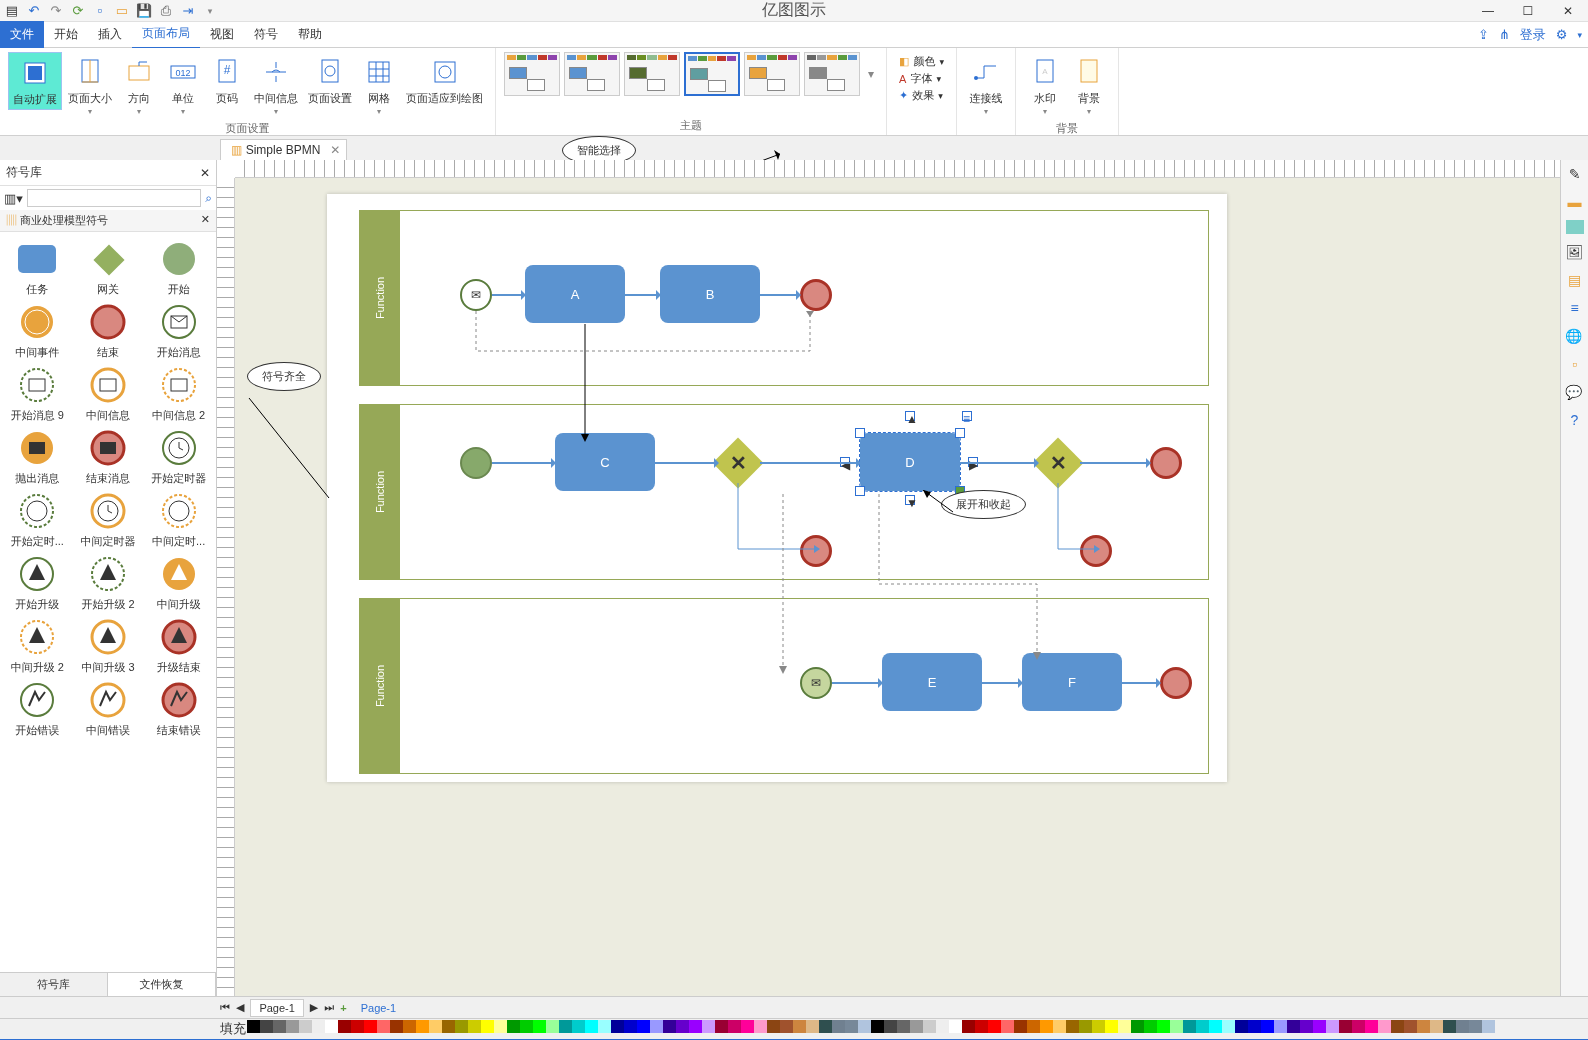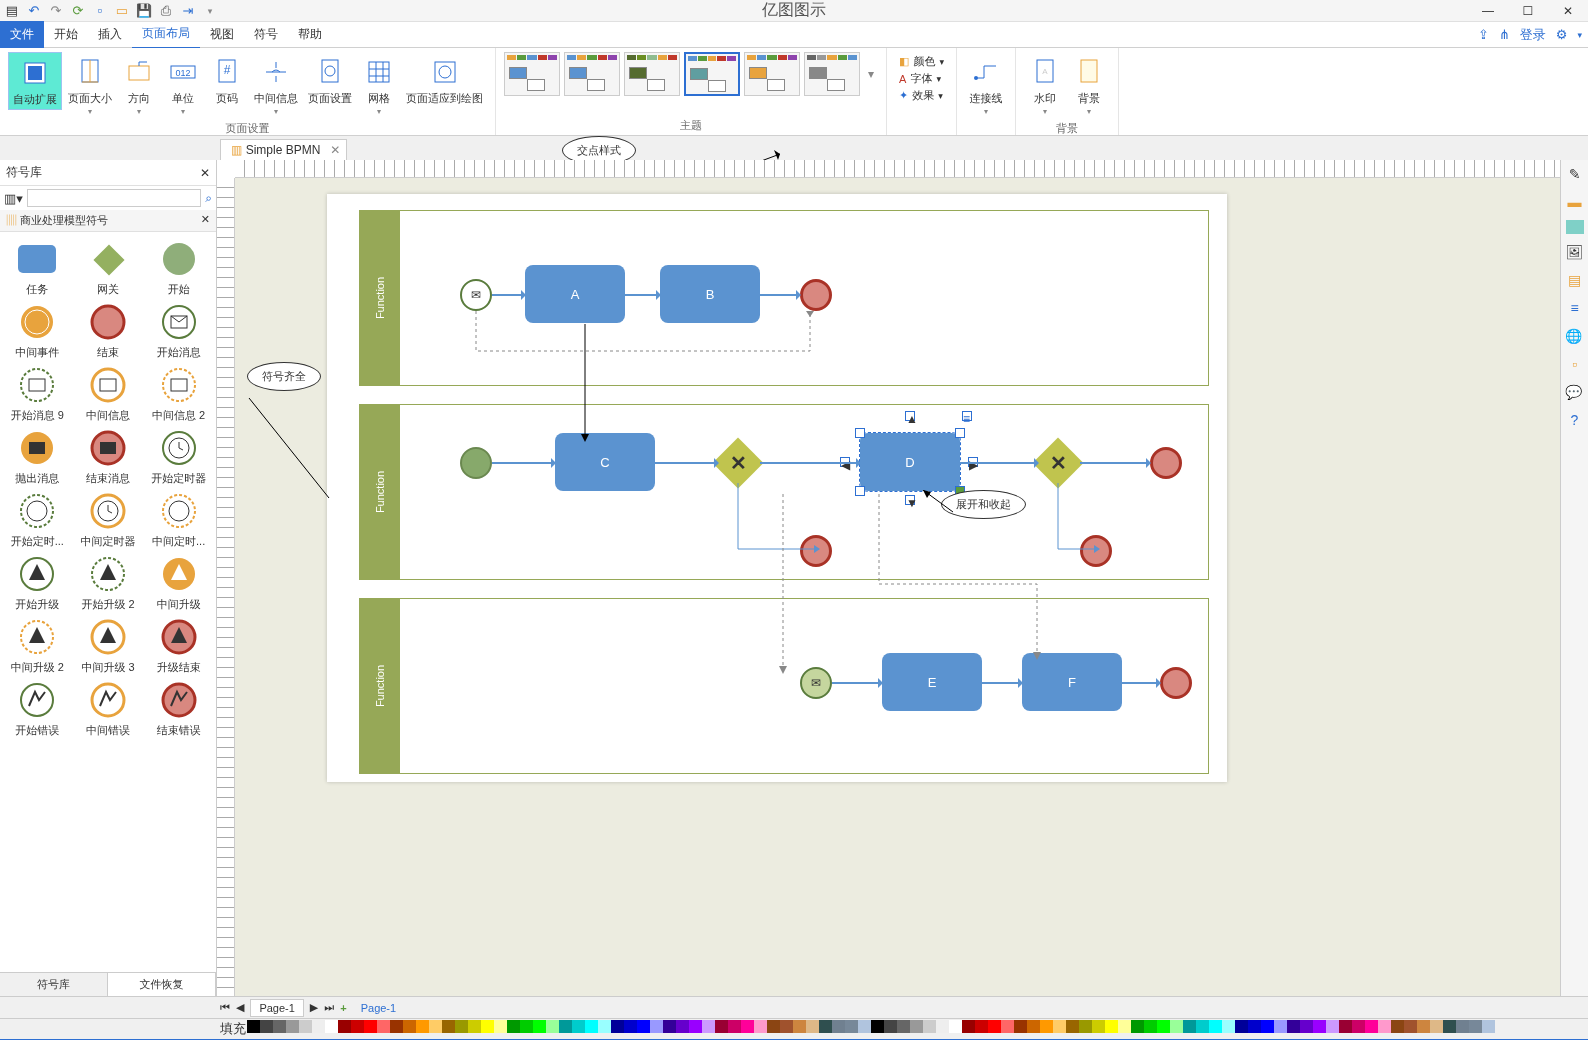--- a/index.html
+++ b/index.html
@@ -329,21 +329,21 @@
               <rect x="6" y="2" width="16" height="22" fill="#fffbe6" stroke="#e8a33d"></rect>
             </svg>
           </div>
         <div class="rbtn-label"><span>背景</span><br><small>▾</small></div>
       </div>
     </div>
     <div class="group-label">背景</div>
   </div>
 </div>
 
-<div class="callout" style="left:562px;top:136px;">交点样式</div>
+<div class="callout" style="left:562px;top:136px;">智能选择</div>
 <svg style="position:absolute;left:620px;top:150px;pointer-events:none" width="180" height="80">
     <line x1="160" y1="4" x2="10" y2="60" stroke="#000"></line>
     <polygon points="160,4 154,0 158,10" fill="#000"></polygon>
   </svg>
 
 <div class="tabbar">
   <div class="doc-tab">
     <span style="color:#e8a33d">▥</span> <span>Simple BPMN</span>
     <span class="close">✕</span>
   </div>

